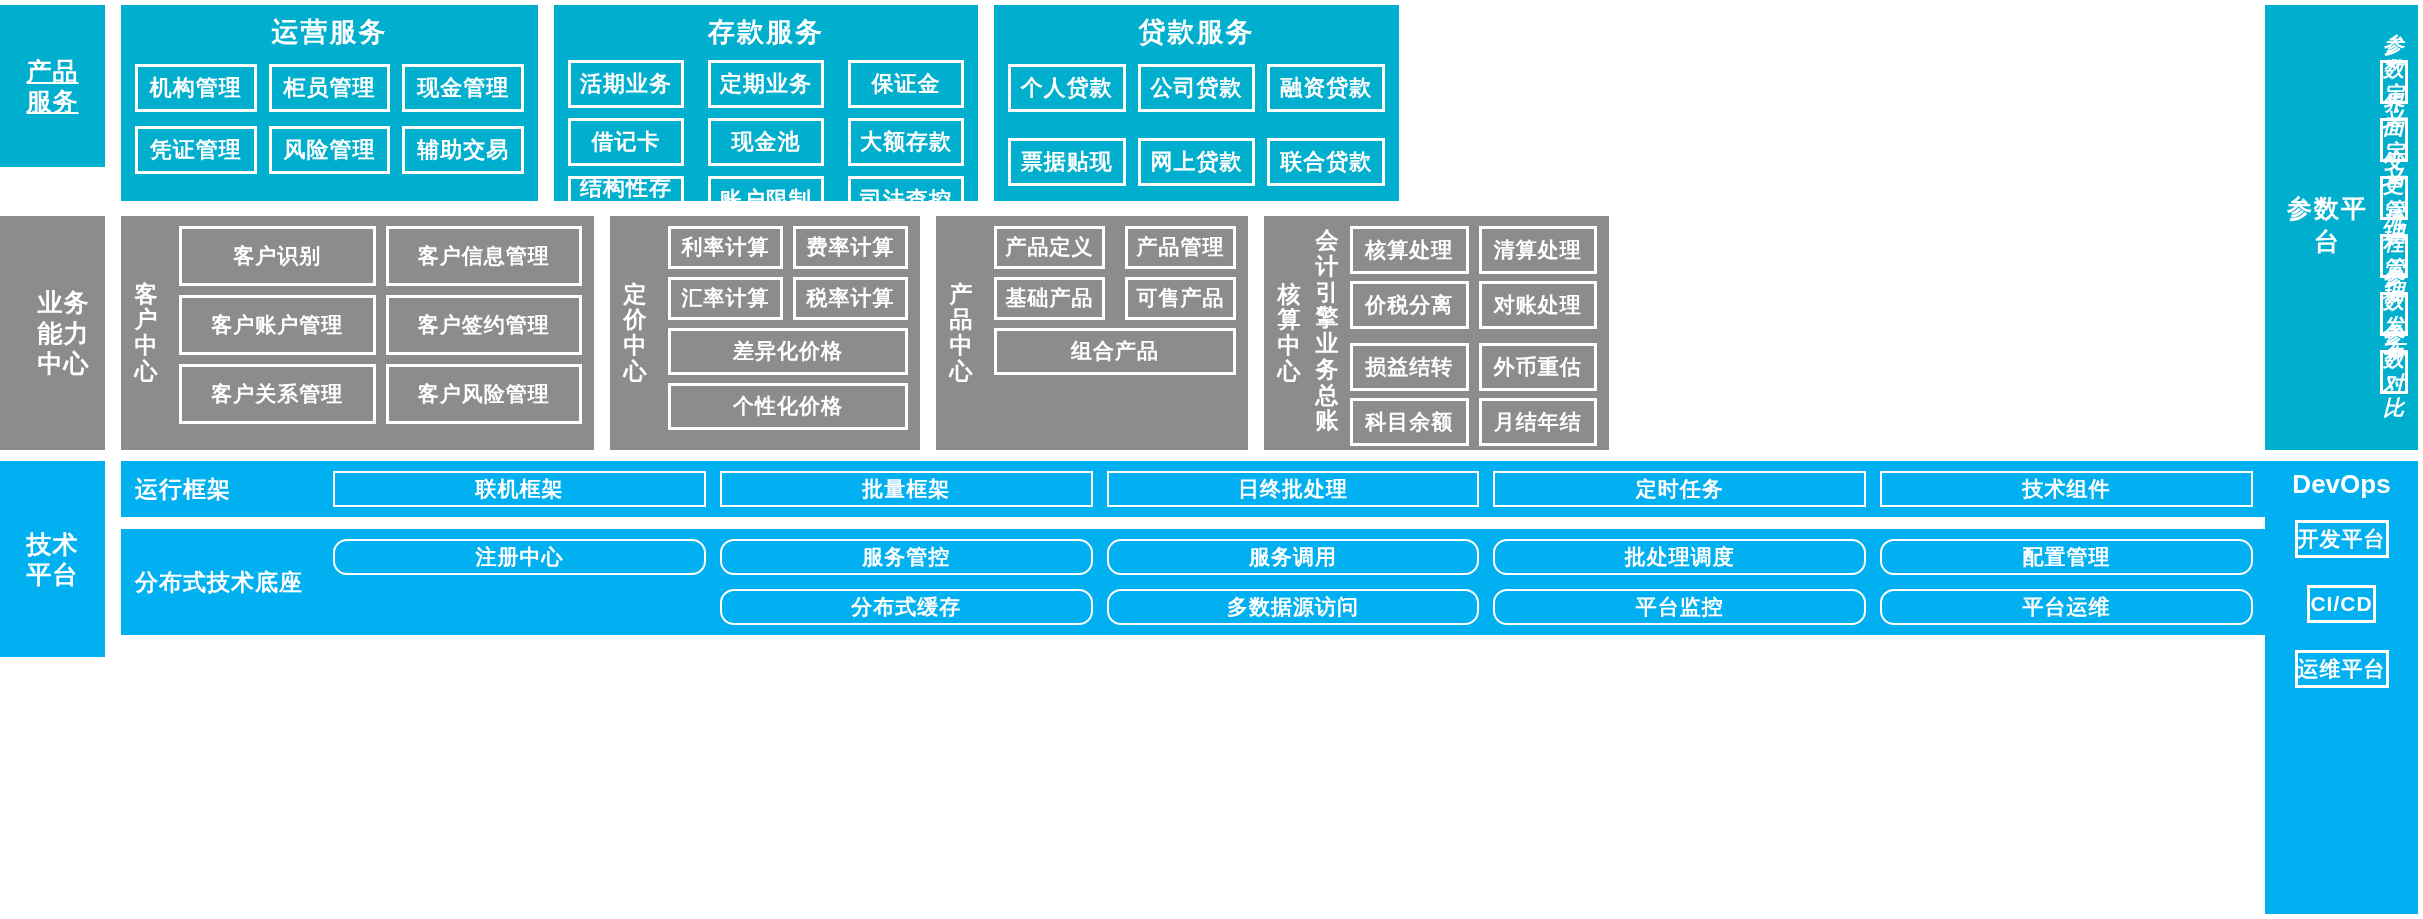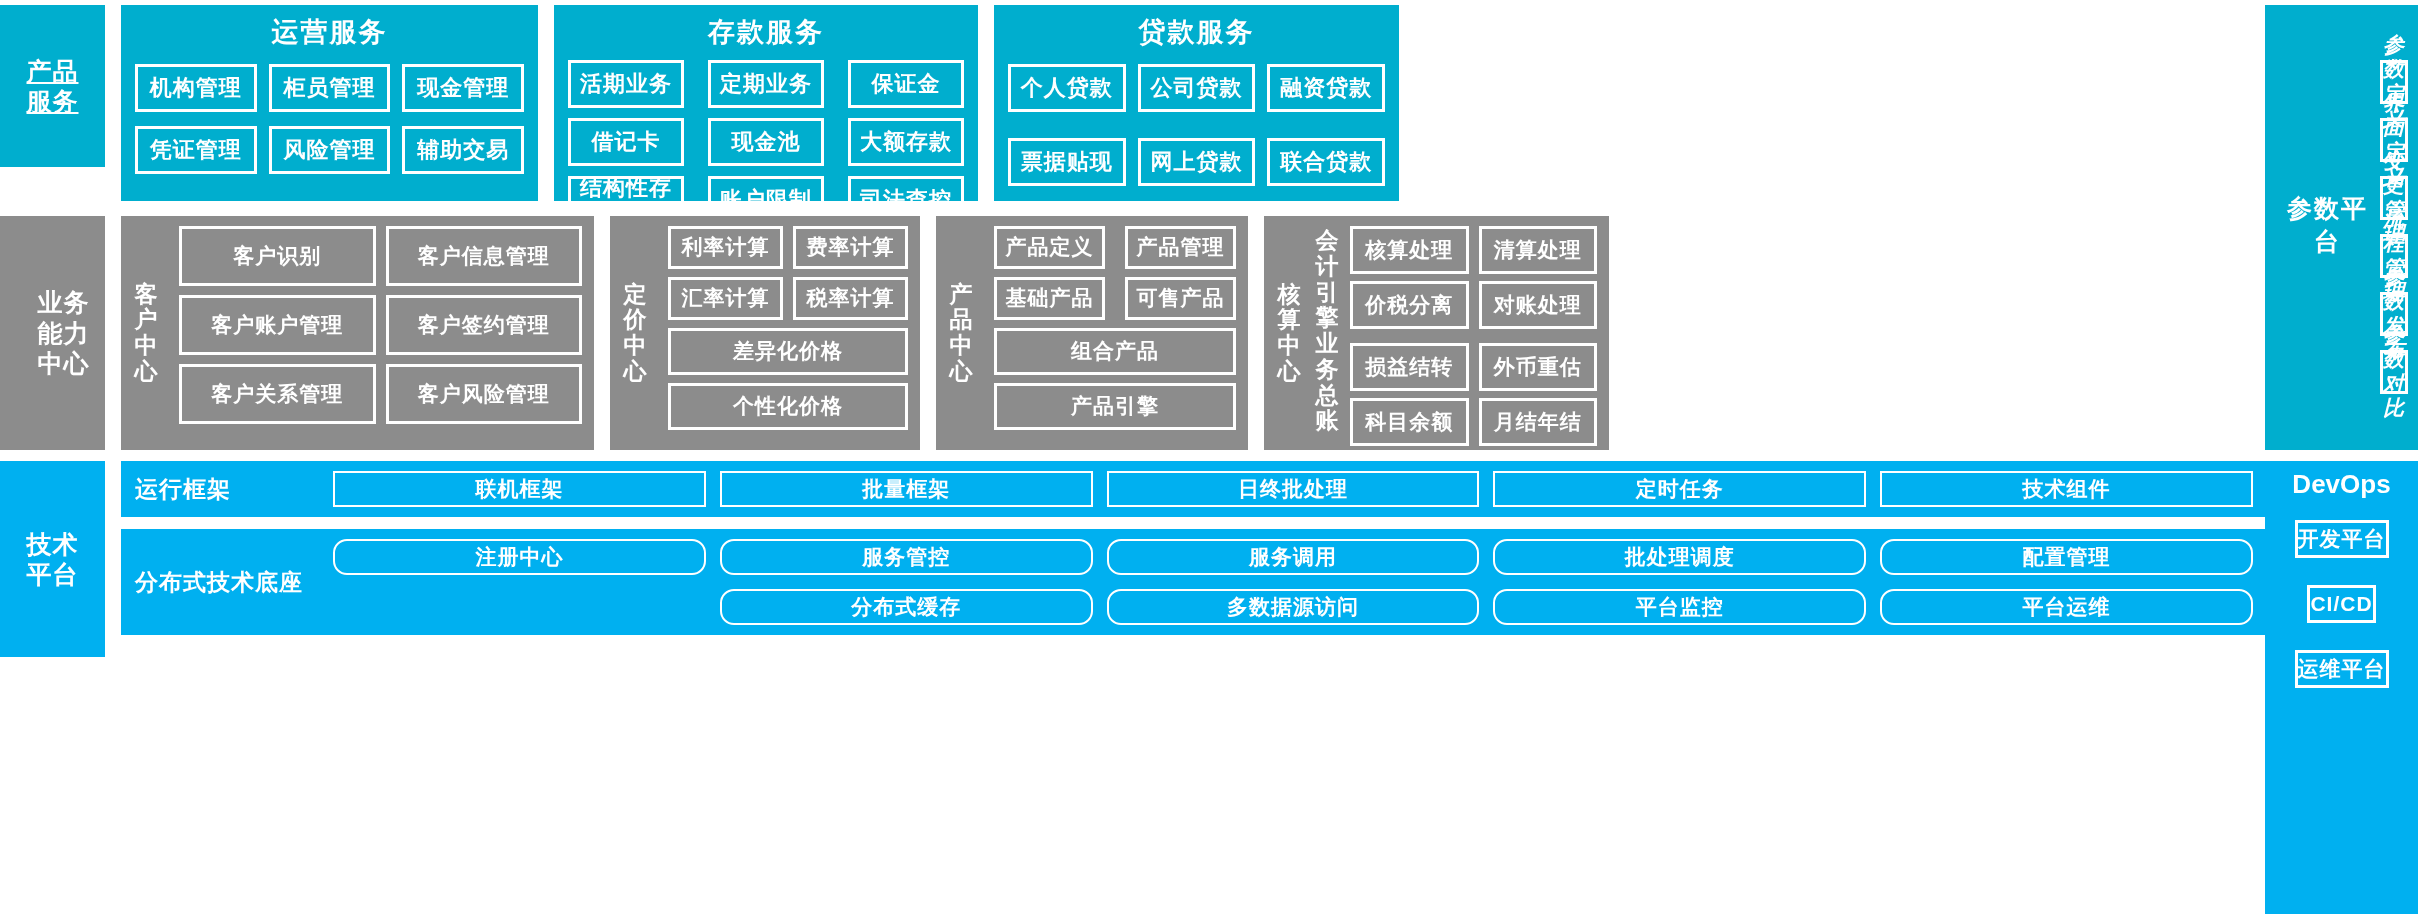--- a/index.html
+++ b/index.html
@@ -265,21 +265,20 @@
       <div class="cap-body">
         <div class="cap-row">
           <div class="tile">产品定义</div>
           <div class="tile">产品管理</div>
         </div>
         <div class="cap-row">
           <div class="tile">基础产品</div>
           <div class="tile">可售产品</div>
         </div>
         <div class="tile wide">组合产品</div>
-        <div class="tile wide">产品引擎</div>
       </div>
     </div>
 
     <div class="panel gray" id="c-account">
       <div class="vlabel">
         <span>核</span>
         <span>算</span>
         <span>中</span>
         <span>心</span>
       </div>

